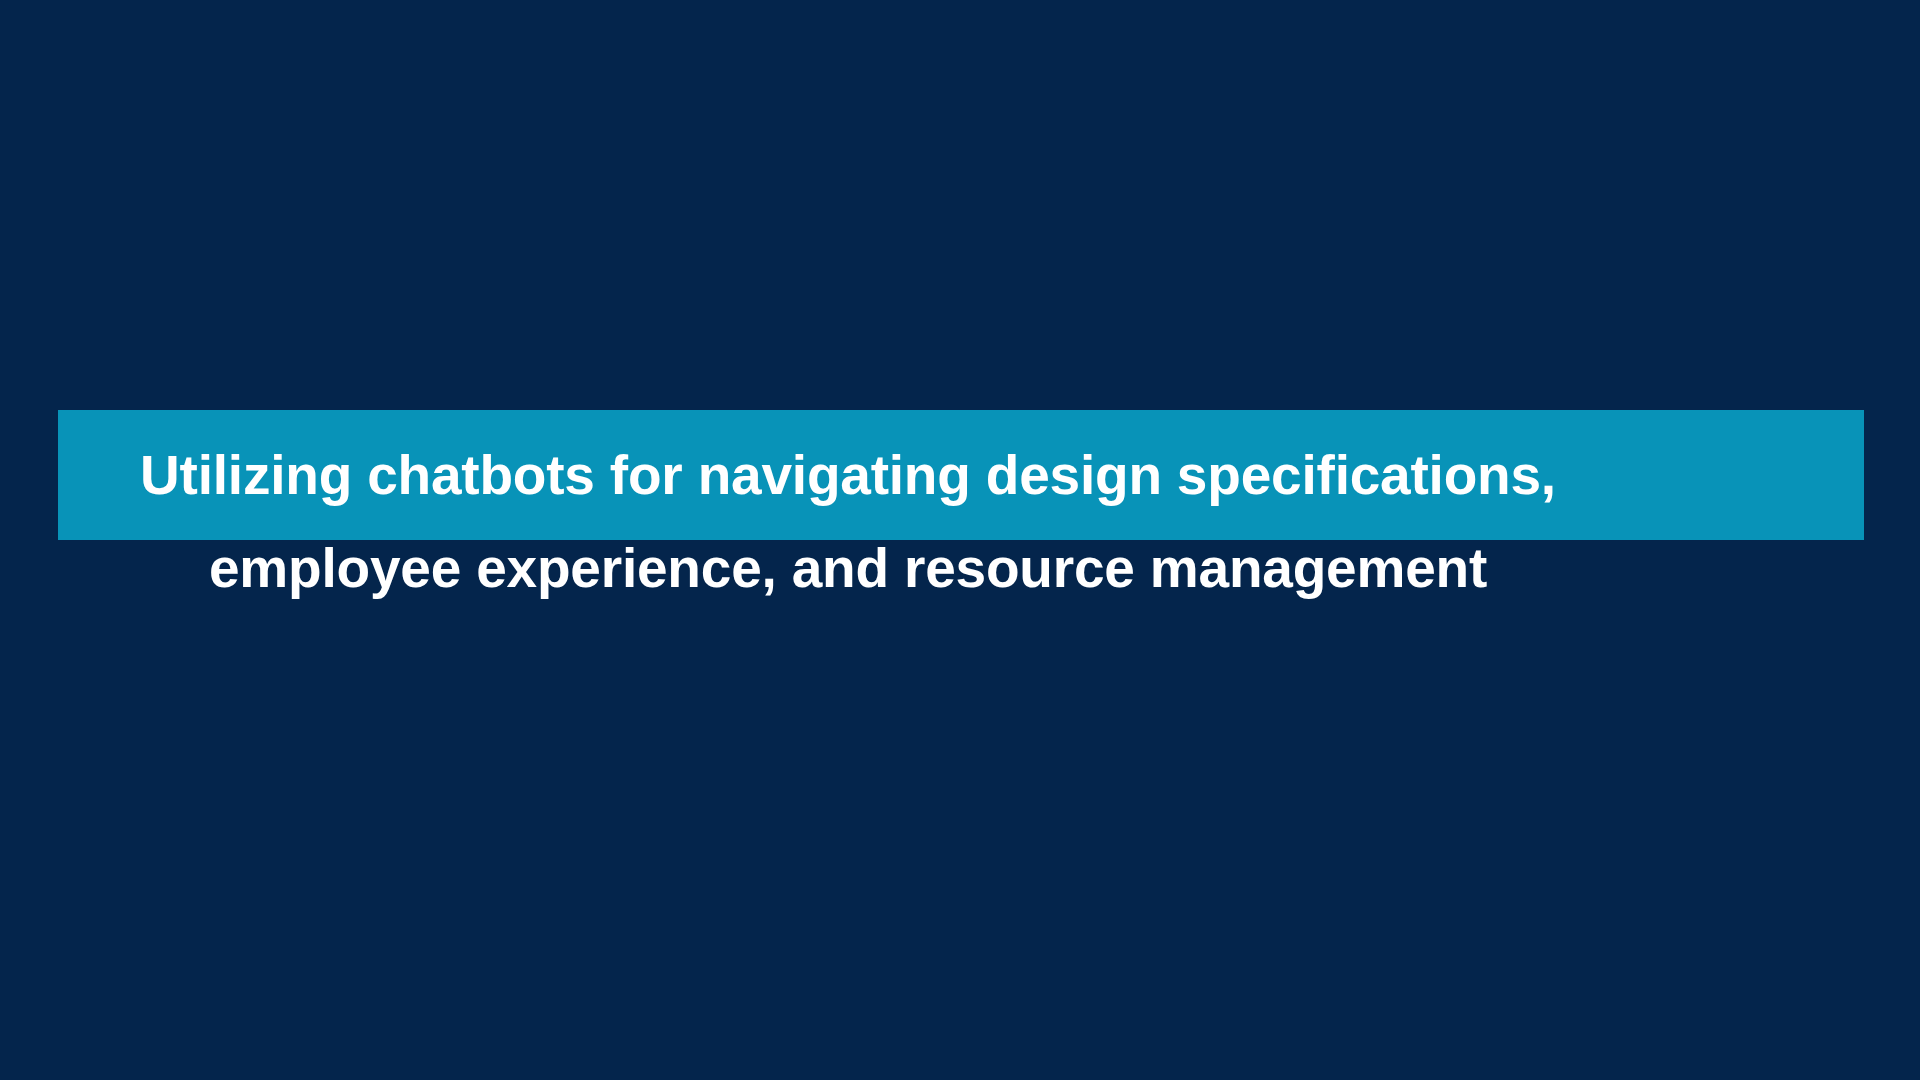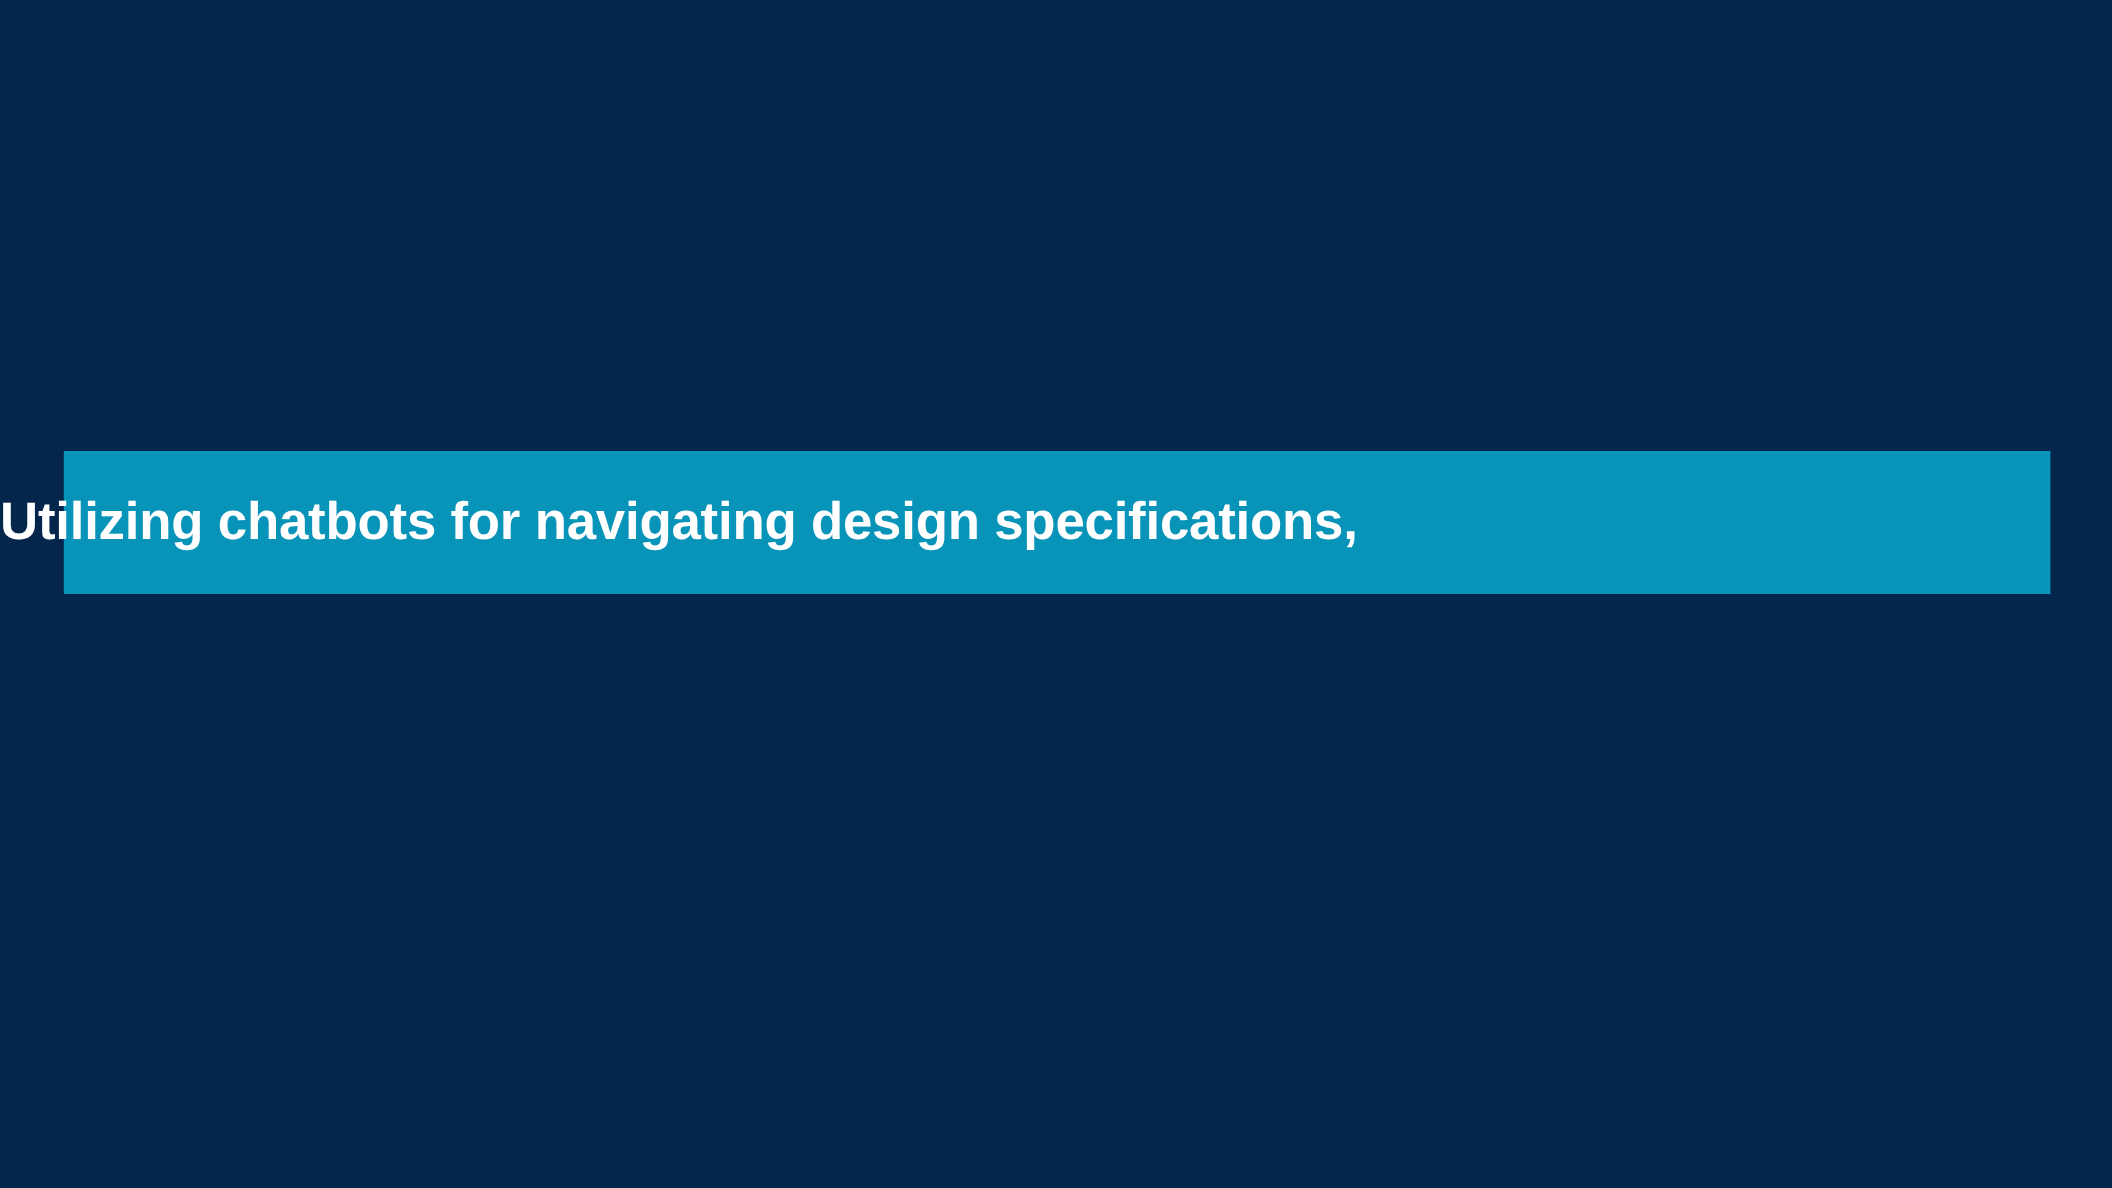--- a/index.html
+++ b/index.html
@@ -31,24 +31,24 @@
     height: 130px;
     background: #0893b8;
   }
 
   
   #title-block {
     position: absolute;
     left: 0;
     top: 410px;
     width: 1696px;
-    text-align: left;
+    text-align: center;
     color: #ffffff;
     font-weight: bold;
-    font-size: 48px;
+    font-size: 55px;
     line-height: 92px;
     letter-spacing: -0.2px;
     white-space: nowrap;
   }
 
   #title-block .title-line {
     display: block;
   }
 
   #title-line-1 {
@@ -61,15 +61,16 @@
 </style>
 </head>
 <body>
 
 <div id="slide">
 
   <div id="title-highlight-band"></div>
 
   <div id="title-block">
     <span class="title-line" id="title-line-1">Utilizing chatbots for navigating design specifications,</span>
+    <span class="title-line" id="title-line-2">employee experience, and resource management</span>
   </div>
 
 </div>
 
 </body></html>

